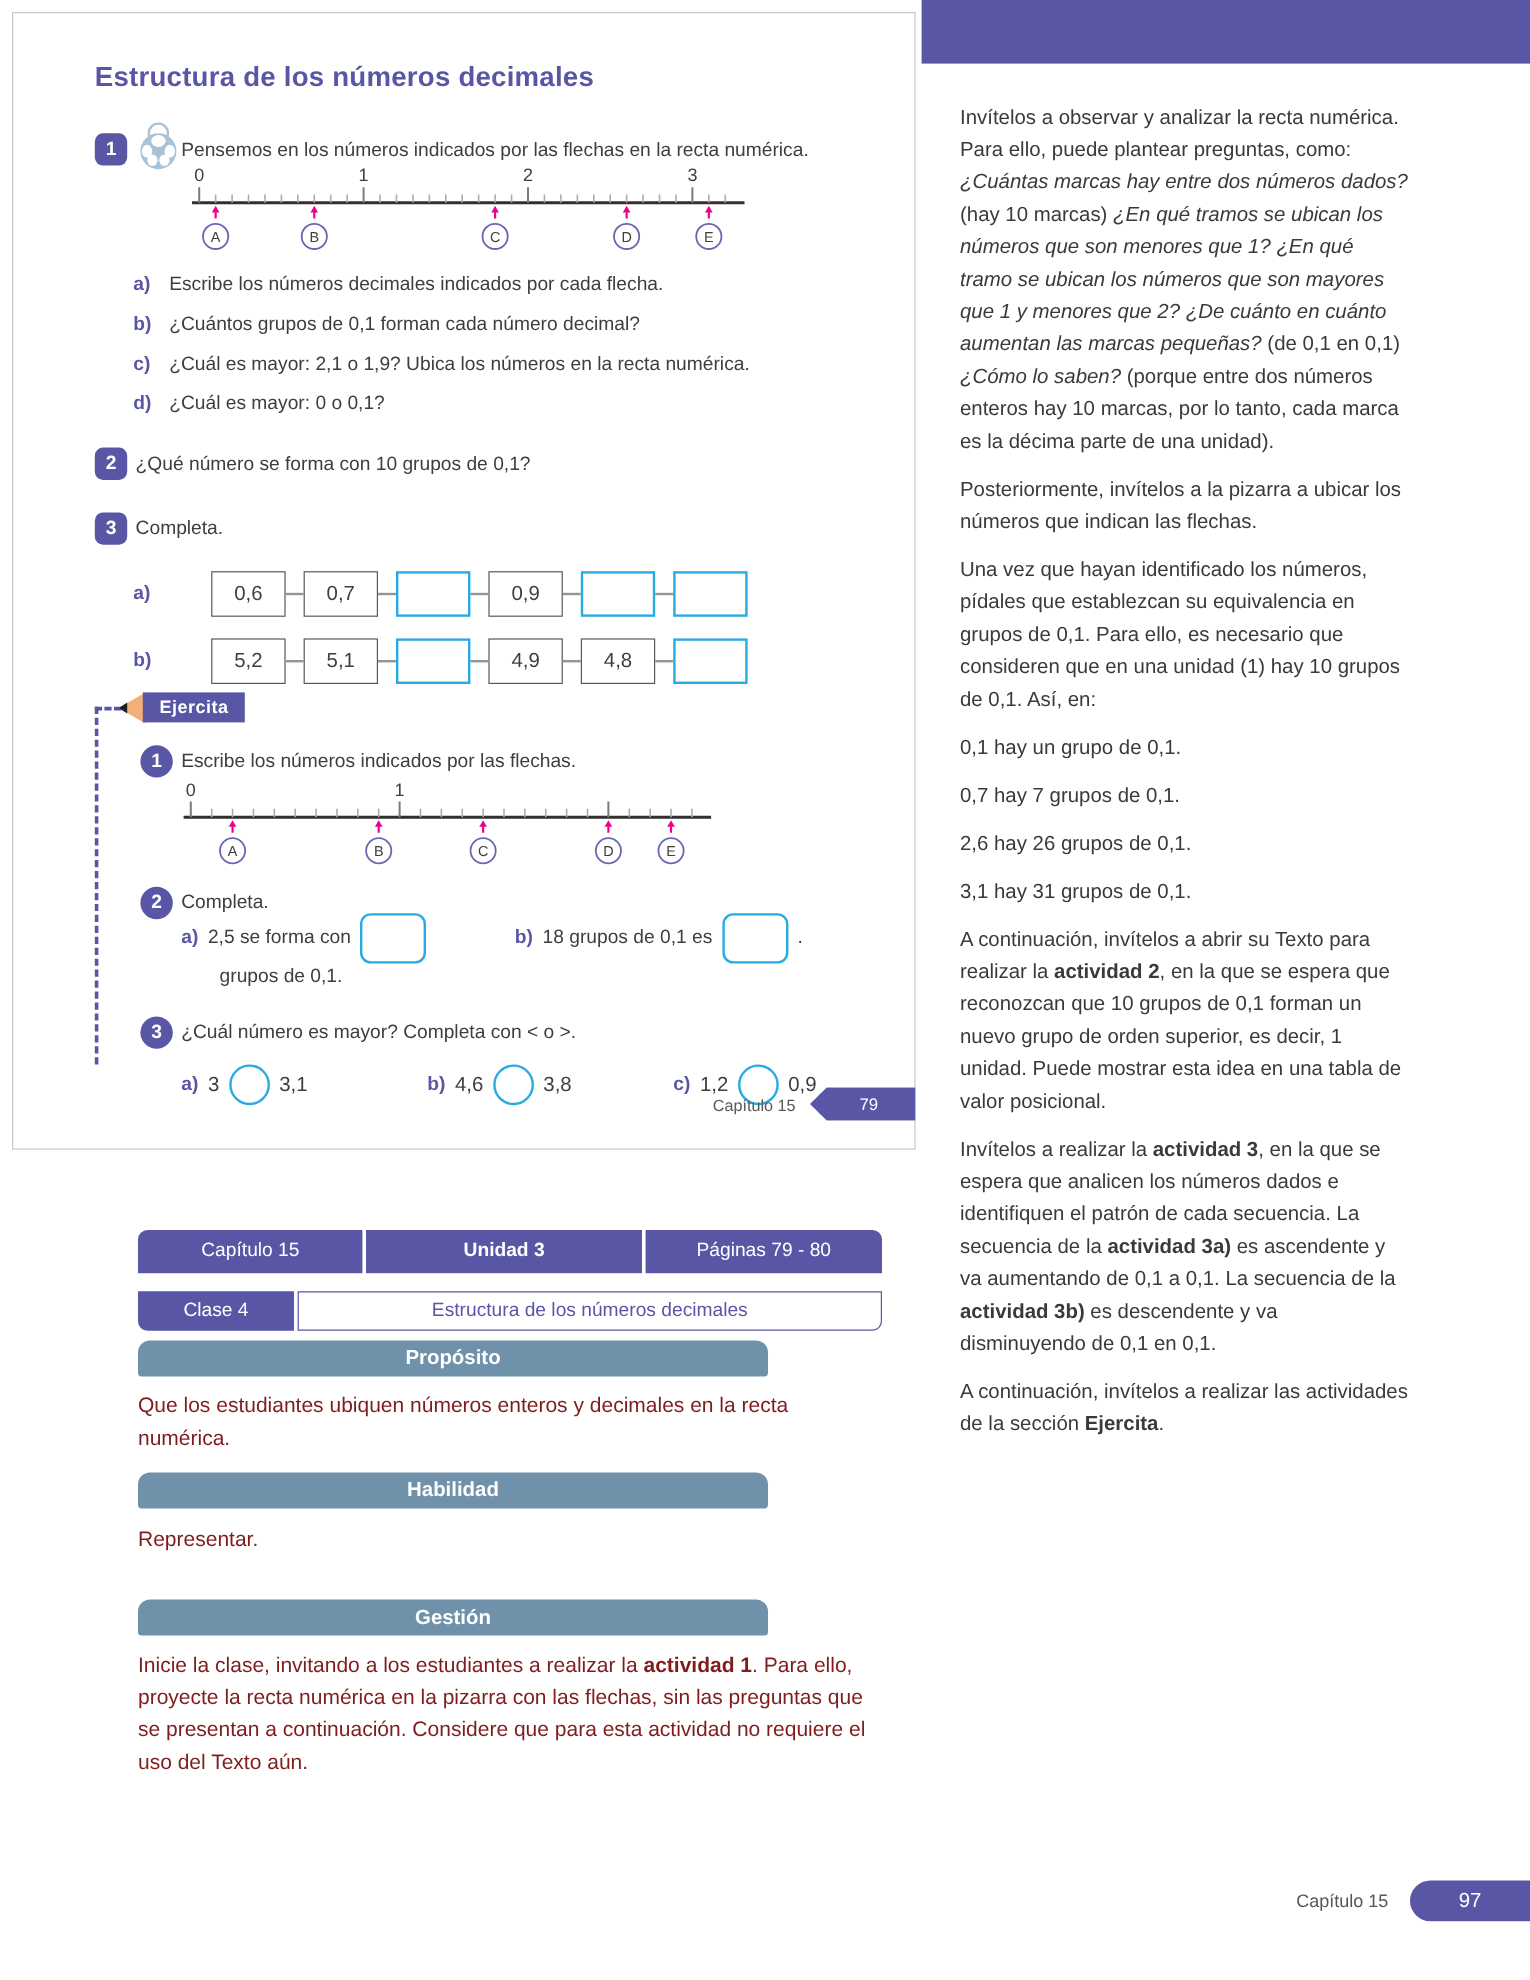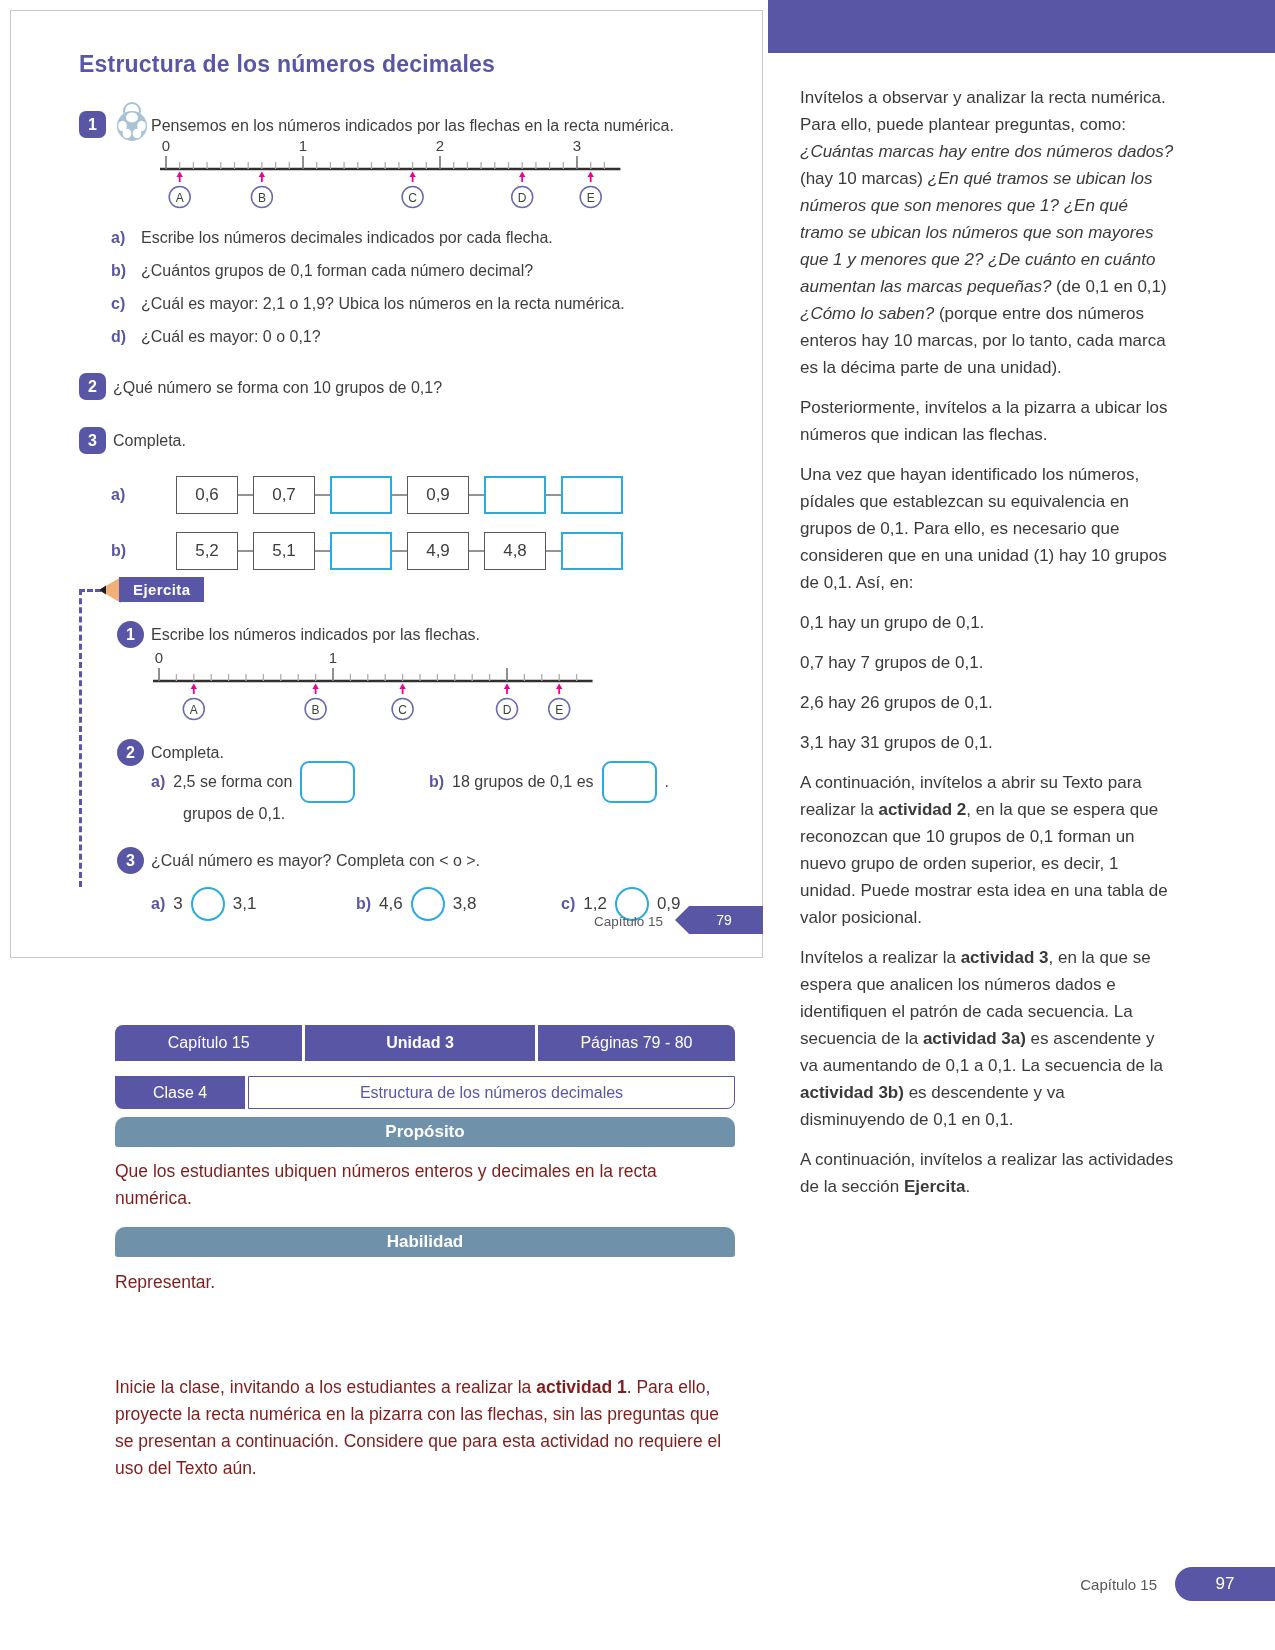--- a/index.html
+++ b/index.html
@@ -36,21 +36,21 @@
   .page-badge-79 { width:88px; height:28px; background:#5956a5; color:#fff; font-size:14px;
                    clip-path:polygon(0 50%, 16% 0, 100% 0, 100% 100%, 16% 100%);
                    display:flex; align-items:center; justify-content:center; padding-left:10px; }
 
   
   .tbl-cell { background:#5956a5; color:#fff; font-size:16px; height:36px;
               display:flex; align-items:center; justify-content:center; }
   .tbl-cell.light { background:#fff; color:#5956a5; border:1px solid #5956a5; }
 
   
-  .sec-bar { width:620px; height:30px; background:#6f92aa; border-radius:10px 10px 3px 3px;
+  .sec-bar { width:525px; height:30px; background:#6f92aa; border-radius:10px 10px 3px 3px;
              color:#fff; font-weight:bold; font-size:17px;
              display:flex; align-items:center; justify-content:center; }
   .bodytext { font-size:17.5px; line-height:27px; color:#7f1d1d; }
 
   
   .guide p { font-size:17px; line-height:27px; color:#3a3a39; margin-bottom:13px; }
   .guide p:last-child { margin-bottom:0; }
 
   .header-band { background:#5956a5; }
   .footer-chapter { font-size:15px; color:#565655; }
@@ -335,20 +335,21 @@
       <div class="tbl-cell light" style="width:487px;height:33px;border-radius:0 0 8px 0">Estructura de los números decimales</div>
     </div>
   </div>
 
   <div class="abs sec-bar" style="left:115px;top:1117px">Propósito</div>
   <div class="abs bodytext" style="left:115px;top:1158px;width:614px">Que los estudiantes ubiquen números enteros y decimales en la recta numérica.</div>
 
   <div class="abs bodytext" style="left:115px;top:1269px;width:614px">Representar.</div>
   <div class="abs sec-bar" style="left:115px;top:1227px">Habilidad</div>
 
+  <div class="abs sec-bar" style="left:115px;top:1333px">Gestión</div>
   <div class="abs bodytext" style="left:115px;top:1374px;width:620px"><span>Inicie la clase, invitando a los estudiantes a realizar la </span><span style="font-weight: bold;">actividad 1</span><span>. Para ello, proyecte la recta numérica en la pizarra con las flechas, sin las preguntas que se presentan a continuación. Considere que para esta actividad no requiere el uso del Texto aún.</span></div>
 
   <div class="abs guide" style="left:800px;top:84px;width:374px">
     <p><span>Invítelos a observar y analizar la recta numérica. Para ello, puede plantear preguntas, como: </span><span style="font-style: italic;">¿Cuántas marcas hay entre dos números dados?</span><span> (hay 10 marcas) </span><span style="font-style: italic;">¿En qué tramos se ubican los números que son menores que 1? ¿En qué tramo se ubican los números que son mayores que 1 y menores que 2? ¿De cuánto en cuánto aumentan las marcas pequeñas?</span><span> (de 0,1 en 0,1) </span><span style="font-style: italic;">¿Cómo lo saben?</span><span> (porque entre dos números enteros hay 10 marcas, por lo tanto, cada marca es la décima parte de una unidad).</span></p>
     <p><span>Posteriormente, invítelos a la pizarra a ubicar los números que indican las flechas.</span></p>
     <p><span>Una vez que hayan identificado los números, pídales que establezcan su equivalencia en grupos de 0,1. Para ello, es necesario que consideren que en una unidad (1) hay 10 grupos de 0,1. Así, en:</span></p>
     <p><span>0,1 hay un grupo de 0,1.</span></p>
     <p><span>0,7 hay 7 grupos de 0,1.</span></p>
     <p><span>2,6 hay 26 grupos de 0,1.</span></p>
     <p><span>3,1 hay 31 grupos de 0,1.</span></p>

